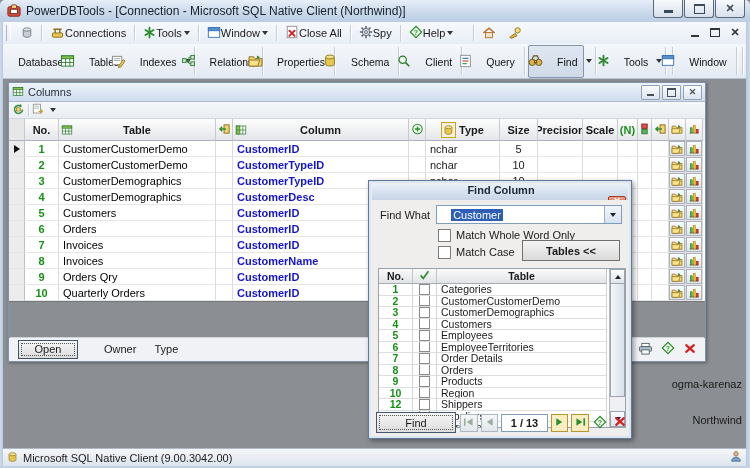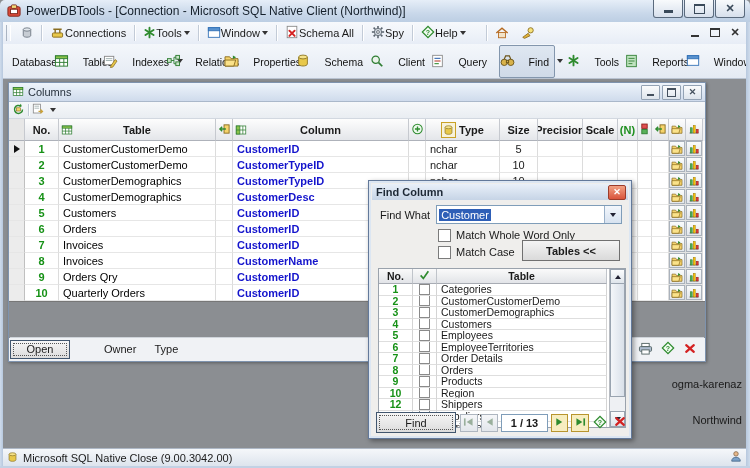--- a/index.html
+++ b/index.html
@@ -85,40 +85,40 @@
   .g-row .tname{padding-left:4px;color:#000;}
   .g-row .cname{padding-left:4px;color:#1414cc;font-weight:bold;}
   .g-row .tp{padding-left:4px;}
   .g-row .sz{justify-content:center;}
   .rowbtn{width:15px;height:13px;border:1px solid #aab2bc;background:linear-gradient(#fafbfc,#e3e7ec);
     display:flex;align-items:center;justify-content:center;margin:auto;}
   .cur-arrow{width:0;height:0;border-top:4px solid transparent;border-bottom:4px solid transparent;border-left:6px solid #111;}
   .g-filler{height:36px;background:#8b8e92;border-top:1px solid #777;}
   .cw-bottom{position:absolute;left:1px;right:1px;bottom:1px;height:22px;background:#f0f2f5;
     border-top:1px solid #cfd4da;display:flex;align-items:center;}
-  .open-btn{margin-left:0;width:58px;height:17px;border:1px solid #41566e;background:linear-gradient(#f6f6f6,#dcdcdc);
+  .open-btn{margin-left:8px;width:58px;height:17px;border:1px solid #41566e;background:linear-gradient(#f6f6f6,#dcdcdc);
     display:flex;align-items:center;justify-content:center;outline:1px dotted #555;outline-offset:-4px;}
-  .flat-lbl{margin-left:34px;}
+  .flat-lbl{margin-left:26px;}
   .cw-bottom-icons{position:absolute;right:6px;top:2px;display:flex;gap:5px;align-items:center;}
   .navbox{width:17px;height:16px;border:1px solid #b8952e;background:#f7edc0;display:flex;align-items:center;justify-content:center;}
   .plainic{width:17px;height:16px;display:flex;align-items:center;justify-content:center;}
 
   
   .dlg{position:absolute;left:368px;top:180px;width:262px;height:257px;z-index:3;
     background:#efeeec;border:1px solid #63799a;box-shadow:inset 0 0 0 2px #dce6f2, 2px 2px 5px rgba(0,0,0,.4);}
   .dlg-title{position:absolute;left:3px;right:3px;top:3px;height:16px;
     background:linear-gradient(#e9f0f9,#c6d4e6);border-bottom:1px solid #9fb0c4;
-    display:flex;align-items:center;padding:0 2px 0 4px;font-weight:bold;color:#1d2835;}
+    display:flex;align-items:center;padding:0 2px 0 4px;font-weight:bold;color:#1d2835;flex-direction:column;}
   .dlg-close{margin-left:auto;width:16px;height:13px;border:1px solid #9c3b2a;border-radius:2px;
     background:linear-gradient(#f2a183,#d9543c);color:#fff;font-size:9px;font-weight:bold;
     display:flex;align-items:center;justify-content:center;line-height:1;}
   .dlg-body{position:absolute;left:3px;right:3px;top:19px;bottom:3px;background:#efeeec;}
   .fw-row{position:absolute;left:8px;top:6px;right:6px;height:17px;display:flex;align-items:center;}
   .combo{margin-left:6px;flex:1;height:17px;border:1px solid #7f9db9;background:#fff;display:flex;align-items:center;position:relative;}
-  .combo .val{margin-left:2px;padding:0 2px;background:#2e5fb7;color:#fff;}
+  .combo .val{margin-left:14px;padding:0 2px;background:#2e5fb7;color:#fff;}
   .combo .cbtn{position:absolute;right:0;top:0;bottom:0;width:16px;border-left:1px solid #9ab0c8;
     background:linear-gradient(#f3f7fc,#d7e2f0);display:flex;align-items:center;justify-content:center;}
   .tri-d{width:0;height:0;border-left:3.5px solid transparent;border-right:3.5px solid transparent;border-top:4px solid #223;}
   .chk-row{position:absolute;left:66px;height:14px;display:flex;align-items:center;gap:5px;}
   .chk{width:11px;height:11px;border:1px solid #7b7b7b;background:#fff;}
   .tables-btn{position:absolute;right:8px;top:40px;width:96px;height:19px;border:1px solid #707070;
     background:linear-gradient(#f4f4f4,#dadada);display:flex;align-items:center;justify-content:center;font-weight:bold;}
   .d-grid{position:absolute;left:6px;top:68px;width:246px;height:158px;background:#fff;border:1px solid #9aa2ac;overflow:hidden;}
   .d-cols{display:grid;grid-template-columns:34px 24px 170px;}
   .d-header{height:15px;}
@@ -215,21 +215,21 @@
     </span>
   <span class="msep"></span>
   <span class="mitem">
       <span><svg width="14" height="14" viewBox="0 0 16 16">
           <rect x="2.5" y="1.5" width="11" height="13" fill="#fff" stroke="#888"></rect>
           <g stroke="#d42222" stroke-width="2.2" stroke-linecap="round">
             <line x1="5" y1="6.5" x2="11" y2="12.5"></line>
             <line x1="11" y1="6.5" x2="5" y2="12.5"></line>
           </g>
         </svg></span>
-      <span>Schema All</span>
+      <span>Close All</span>
     </span>
   <span class="msep"></span>
   <span class="mitem">
       <span><svg width="14" height="14" viewBox="0 0 16 16">
           <circle cx="8" cy="8" r="4.2" fill="#cfd6dd" stroke="#5a646e"></circle>
           <g stroke="#5a646e" stroke-width="1.8">
             <line x1="8" y1="1" x2="8" y2="3.4"></line>
             <line x1="8" y1="12.6" x2="8" y2="15"></line>
             <line x1="1" y1="8" x2="3.4" y2="8"></line>
             <line x1="12.6" y1="8" x2="15" y2="8"></line>
@@ -373,29 +373,20 @@
             <line x1="3" y1="5" x2="13" y2="11"></line>
             <line x1="13" y1="5" x2="3" y2="11"></line>
           </g>
         </svg></span>
       <span class="lbl">Tools</span>
     </div>
   <div class="tdrop">
       <span class="caret"></span>
     </div>
   <span class="tsep"></span>
-  <div class="tbtn">
-      <span><svg width="13" height="14" viewBox="0 0 14 16">
-          <rect x="1.5" y="1.5" width="11" height="13" fill="#bfe3bf" stroke="#2e7d32"></rect>
-          <line x1="3.5" y1="5" x2="10.5" y2="5" stroke="#2e7d32"></line>
-          <line x1="3.5" y1="8" x2="10.5" y2="8" stroke="#2e7d32"></line>
-          <line x1="3.5" y1="11" x2="8" y2="11" stroke="#2e7d32"></line>
-        </svg></span>
-      <span class="lbl">Reports</span>
-    </div>
   <span class="tsep"></span>
   <div class="tbtn">
       <span><svg width="14" height="13" viewBox="0 0 16 14">
           <rect x="1.5" y="1.5" width="13" height="11" fill="#fff" stroke="#2f6fb5"></rect>
           <rect x="1.5" y="1.5" width="13" height="3.5" fill="#5a93cf" stroke="#2f6fb5"></rect>
         </svg></span>
       <span class="lbl">Window</span>
     </div>
 
   <span class="tsep"></span>
@@ -1092,21 +1083,21 @@
 
 <div class="frame-l"></div>
 <div class="frame-r"></div>
 <div class="frame-b"></div>
 
 <div class="statusbar">
   <span><svg width="11" height="12" viewBox="0 0 16 16">
         <path d="M3 4v8c0 1.3 2.2 2.3 5 2.3s5-1 5-2.3V4" fill="#e8c84a" stroke="#8a7320"></path>
         <ellipse cx="8" cy="4" rx="5" ry="2.2" fill="#f5e28a" stroke="#8a7320"></ellipse>
       </svg></span>
-  <span>Microsoft SQL Native Close (9.00.3042.00)</span>
+  <span>Microsoft SQL Native Client (9.00.3042.00)</span>
   <div class="sb-right">
     <span>ogma-karenaz</span>
     <span>Northwind</span>
     <span><svg width="12" height="12" viewBox="0 0 14 14">
           <circle cx="7" cy="4.5" r="2.6" fill="#e8b88a" stroke="#8a6d4f"></circle>
           <path d="M2 13c0-3 2.2-4.5 5-4.5s5 1.5 5 4.5z" fill="#7aa0c8" stroke="#4a6a8a"></path>
         </svg></span>
     <span>dbo</span>
     <span class="sb-grip"><svg width="12" height="12" viewBox="0 0 12 12">
           <g fill="#9aa6b4">

